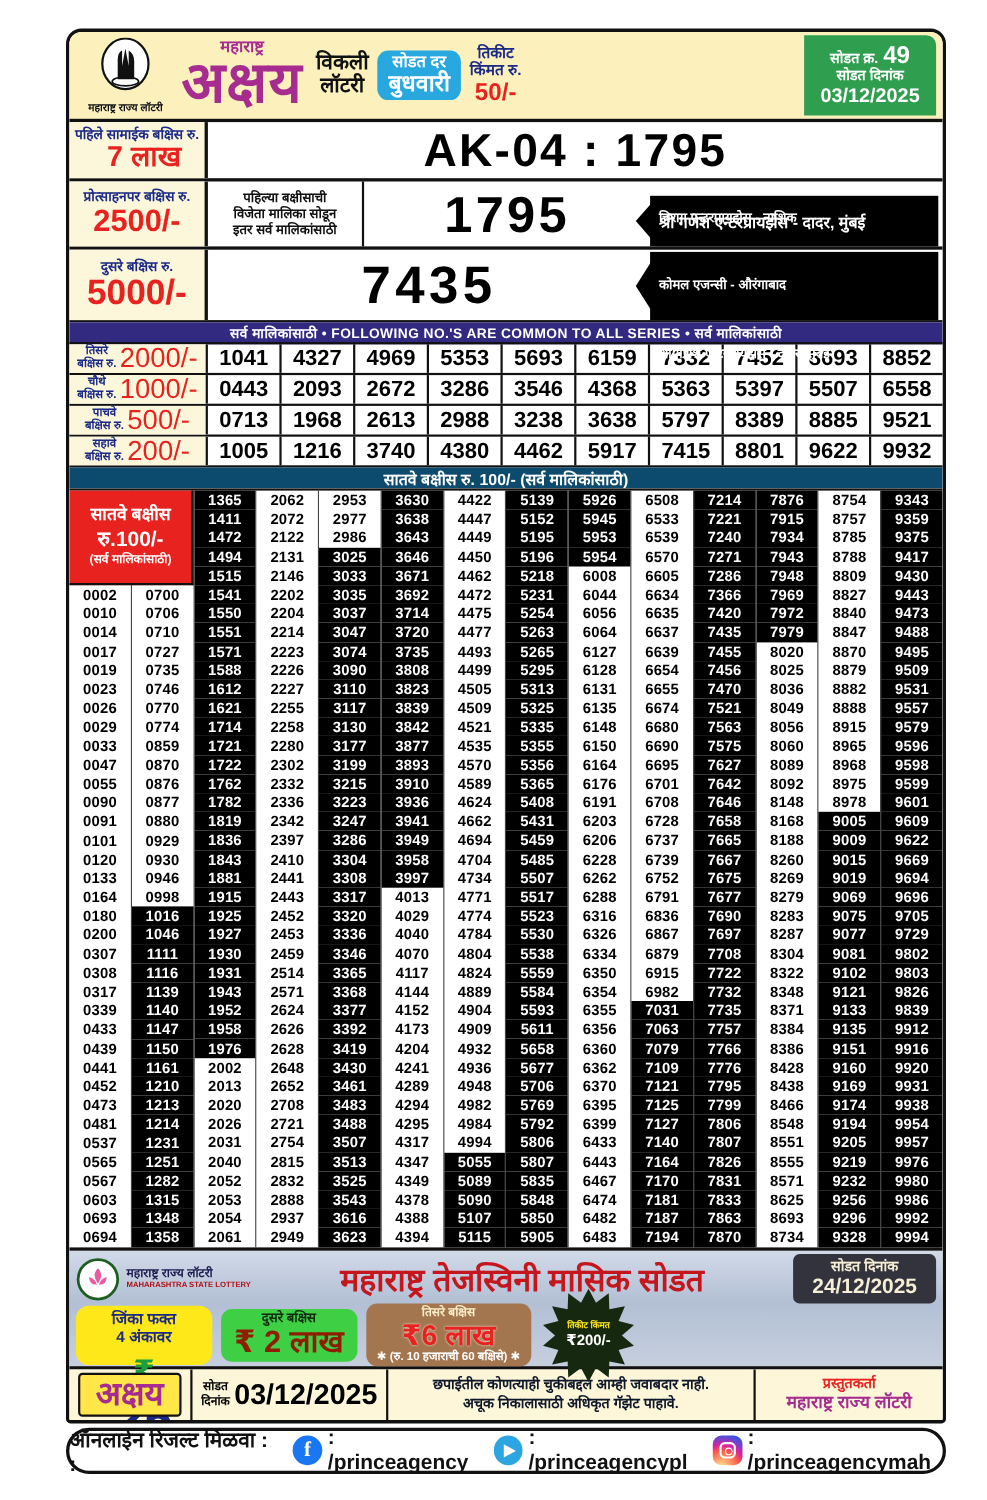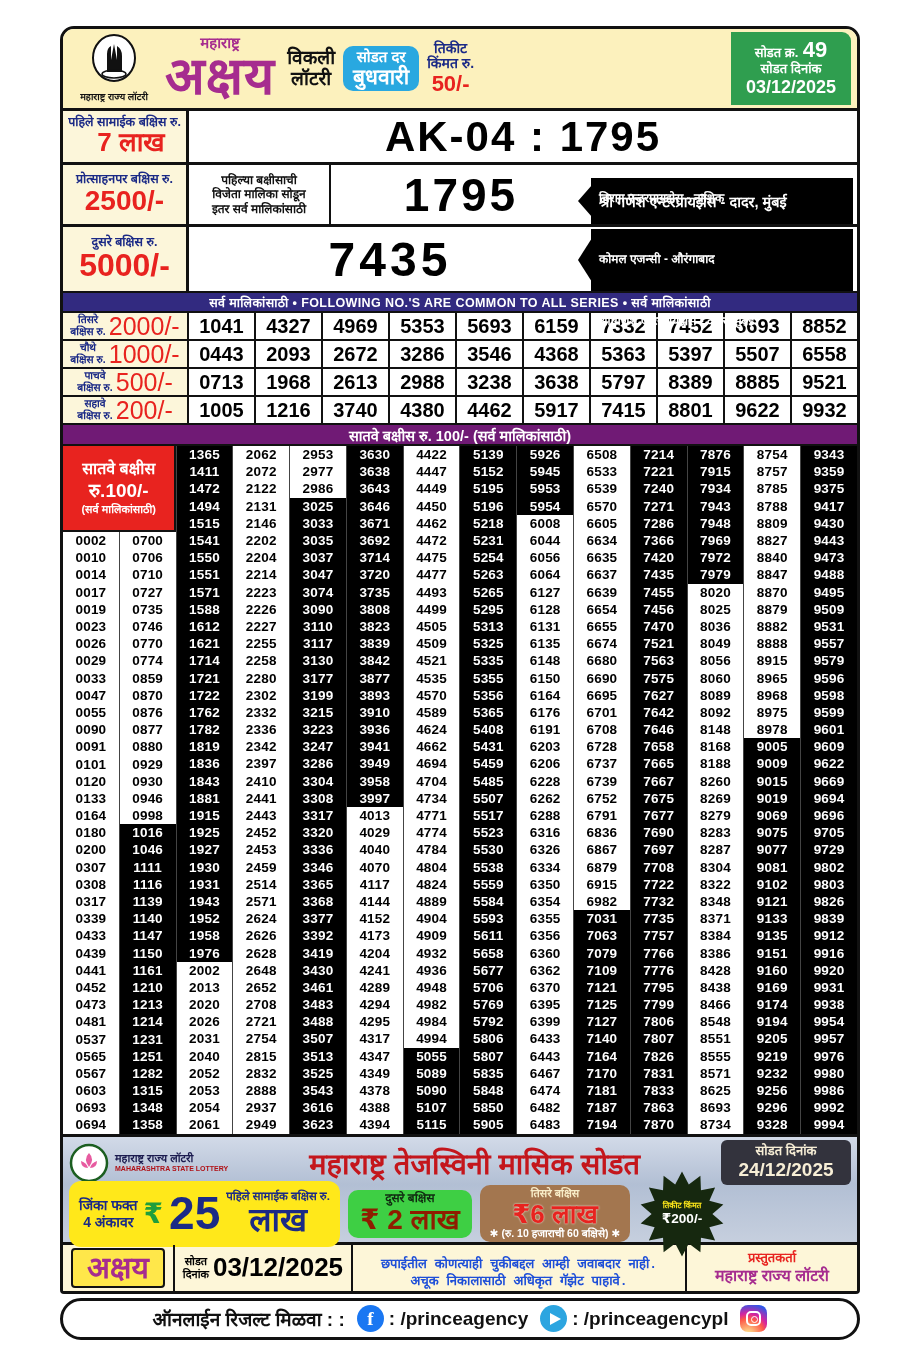--- a/index.html
+++ b/index.html
@@ -54,21 +54,21 @@
   
   .prow { height:28px; display:flex; border-bottom:2px solid #111; }
   .prow .plabelbox { width:126px; background:#fcf6da; border-right:2px solid #111; display:flex; align-items:center; justify-content:center; gap:3px; }
   .plabel { color:#1b2a86; font-size:10.5px; font-weight:800; text-align:center; line-height:1.1; }
   .pamount { color:#e8231f; font-size:25px; font-weight:400; }
   .pcells { flex:1; display:flex; }
   .pcell { flex:1; display:flex; align-items:center; justify-content:center; font-size:20px; font-weight:700; border-left:2px solid #111; color:#000; }
   .pcell:first-child { border-left:none; }
 
   
-  .redband { height:19px; background:#701a75; color:#fff; display:flex; align-items:center; justify-content:center; font-size:14.5px; font-weight:800; }
+  .redband { height:19px; background:#0c4a6e; color:#fff; display:flex; align-items:center; justify-content:center; font-size:14.5px; font-weight:800; }
   .grid { position:relative; display:flex; border-top:2px solid #111; border-bottom:3px solid #111; background:#fff; }
   .gcol { flex:1; border-right:1.5px solid #444; }
   .gcol:last-child { border-right:none; }
   .gcol.short { padding-top:86px; }
   .gcell { height:17.2px; display:flex; align-items:center; justify-content:center; font-size:13.5px; font-weight:700; color:#000; letter-spacing:.2px; }
   .gcell.dark { background:#000; color:#fff; }
   .red7box { position:absolute; left:0; top:0; width:14.2857%; height:86px; background:#e8231f; color:#fff; border-right:2px solid #111; border-bottom:2px solid #111; text-align:center; display:flex; flex-direction:column; justify-content:center; line-height:1.25; z-index:2; }
   .red7box .l1 { font-size:16px; font-weight:800; }
   .red7box .l2 { font-size:19px; font-weight:800; }
   .red7box .l3 { font-size:11px; font-weight:800; }
@@ -77,21 +77,21 @@
   .ad { height:108px; background:linear-gradient(180deg,#d2dae8 0%,#b2bfd4 45%,#c6cfde 100%); border-bottom:3px solid #111; padding:3px 6px 2px; }
   .ad-row1 { height:46px; display:flex; align-items:center; gap:6px; }
   .ad-caption { line-height:1.05; }
   .ad-caption .c1 { font-size:11px; font-weight:800; color:#1b1b4f; }
   .ad-caption .c2 { font-size:7px; font-weight:800; color:#b01116; }
   .ad-title { flex:1; text-align:center; color:#c4161c; font-size:29px; font-weight:800; }
   .ad-datebox { width:130px; background:#33333d; color:#f7eed6; border-radius:6px; text-align:center; padding:3px 0; line-height:1.2; }
   .ad-datebox .l1 { font-size:13px; font-weight:800; }
   .ad-datebox .l2 { font-size:19px; font-weight:800; }
   .ad-row2 { height:56px; display:flex; align-items:center; gap:8px; }
-  .ad-yellow { height:66px; background:#ffe81a; border-radius:12px; display:flex; align-items:center; padding:4px 10px; gap:6px; }
+  .ad-yellow { height:54px; background:#ffe81a; border-radius:12px; display:flex; align-items:center; padding:4px 10px; gap:6px;flex-direction:column; }
   .winlbl { color:#1b2a86; font-size:14px; font-weight:800; line-height:1.2; text-align:center; }
   .rupee-green { color:#1f9e3c; font-size:28px; font-weight:800; }
   .big25 { color:#1b2a86; font-size:46px; font-weight:800; line-height:.9; }
   .lakh-col { text-align:center; line-height:1; }
   .lakh-col .fl { color:#1b2a86; font-size:11.5px; font-weight:800; }
   .lakh-col .lk { color:#1b2a86; font-size:33px; font-weight:800; }
   .ad-green { background:#3ecf44; border-radius:10px; padding:2px 12px; text-align:center; line-height:1.1; }
   .ad-green .gl { color:#102a10; font-size:12px; font-weight:800; }
   .ad-green .ga { color:#8f1d00; font-size:28px; font-weight:800; }
   .ad-tan { background:#a3764f; border-radius:10px; padding:2px 10px; text-align:center; line-height:1.1; }
@@ -101,21 +101,21 @@
   .burst-wrap { position:relative; width:88px; height:88px; flex:none; }
   .burst-wrap svg { width:88px; height:88px; }
 
   
   .foot { height:46px; background:#fdf6d8; display:flex; align-items:stretch; }
   .foot-brandwrap { display:flex; align-items:center; padding:0 8px; }
   .foot-brand { background:#ffe74a; border:2px solid #111; border-radius:4px; color:#a62c8f; font-size:30px; font-weight:800; padding:0 14px; line-height:1.2; }
   .foot-date { border-left:2px solid #111; border-right:2px solid #111; display:flex; align-items:center; gap:4px; padding:0 8px; }
   .foot-date .stk { font-size:11px; font-weight:800; line-height:1.1; text-align:center; }
   .foot-date .dt { font-size:26px; font-weight:800; }
-  .foot-disc { flex:1; display:flex; flex-direction:column; justify-content:flex-end; text-align:center; font-size:13px; font-weight:800; line-height:1.3; color:#1d4ed8;font-family:Liberation Mono, monospace; }
+  .foot-disc { flex:1; display:flex; flex-direction:column; justify-content:center; text-align:center; font-size:13px; font-weight:800; line-height:1.3; color:#0f172a; }
   .foot-pres { border-left:2px solid #111; width:172px; display:flex; flex-direction:column; justify-content:center; text-align:center; line-height:1.2; }
   .foot-pres .p1 { color:#e8231f; font-size:13px; font-weight:800; }
   .foot-pres .p2 { color:#a62c8f; font-size:16px; font-weight:800; }
 
   
   .social { margin-top:4px; height:42px; border:3px solid #111; border-radius:21px; background:#fff; display:flex; align-items:center; justify-content:center; gap:12px; font-size:19px; font-weight:800; color:#111; }
   .soc-item { display:flex; align-items:center; gap:5px; }
   .icon-fb { width:27px; height:27px; border-radius:50%; background:#1a77f2; color:#fff; display:flex; align-items:center; justify-content:center; font-size:19px; font-weight:800; font-family:"Liberation Serif",serif; }
   .icon-tg { width:27px; height:27px; border-radius:50%; background:#2ca5e0; display:flex; align-items:center; justify-content:center; }
   .icon-tg::before { content:""; display:block; width:0; height:0; border-top:6px solid transparent; border-bottom:6px solid transparent; border-left:11px solid #fff; margin-left:3px; }
@@ -959,15 +959,16 @@
       <span>: /princeagency</span>
     </span>
     <span class="soc-item">
       <span class="icon-tg"></span>
       <span>: /princeagencypl</span>
     </span>
     <span class="soc-item">
       <span class="icon-ig">
           <span class="frame"></span>
         </span>
+      <span>: /princeagencymah</span>
     </span>
   </div>
 </div>
 
 </body></html>

